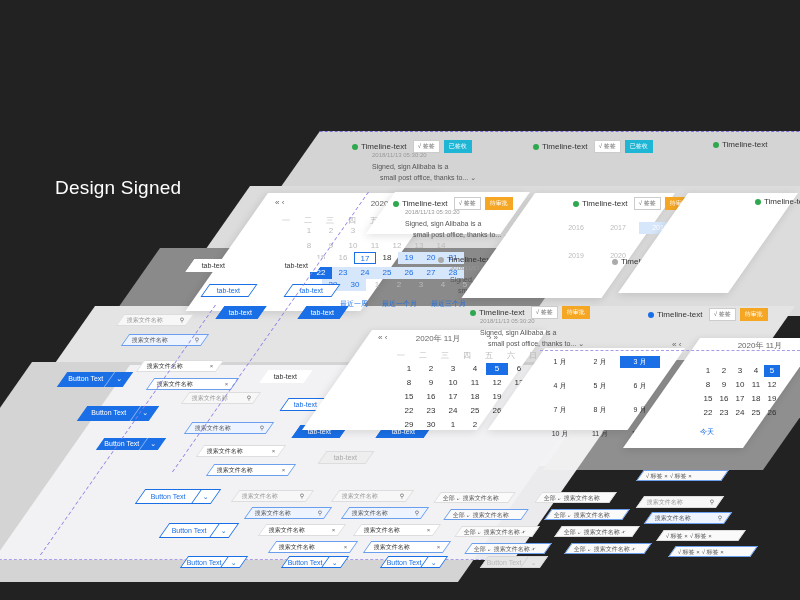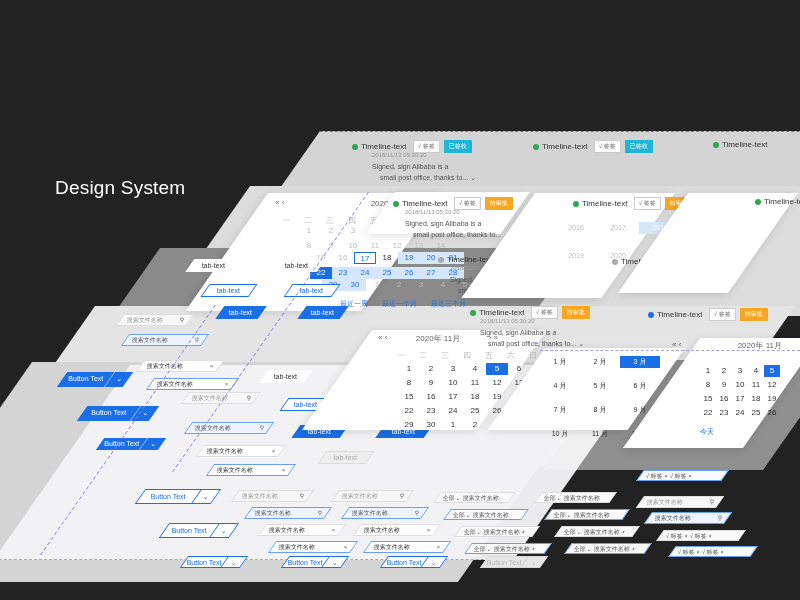--- a/index.html
+++ b/index.html
@@ -74,21 +74,21 @@
   .filt { position: absolute; height: 11px; font-size: 6px; line-height: 10px; color: #555; border: 1px solid #ddd; background: #fafafa; transform: skewX(-35deg); padding-left: 5px; white-space: nowrap; }
   .filt span { display: inline-block; transform: skewX(35deg); }
   .filt.active { border-color: #6a9ff0; }
 
   .guide-v { position: absolute; width: 0; border-left: 1px dashed #8f7fe6; transform-origin: 0 0; }
   .guide-h { position: absolute; height: 0; border-top: 1px dashed #a99be8; }
 </style>
 </head>
 <body>
 
-<div class="title">Design System</div>
+<div class="title">Design Signed</div>
 
 <div class="layer layer-back"></div>
 <div class="layer layer-back2"></div>
 <div class="layer layer-gray"></div>
 <div class="layer layer-mid"></div>
 <div class="layer layer-mid-dark"></div>
 <div class="layer layer-front"></div>
 <div class="layer layer-front-white"></div>
 
 <div class="tl" style="left:352px;top:140px;">

